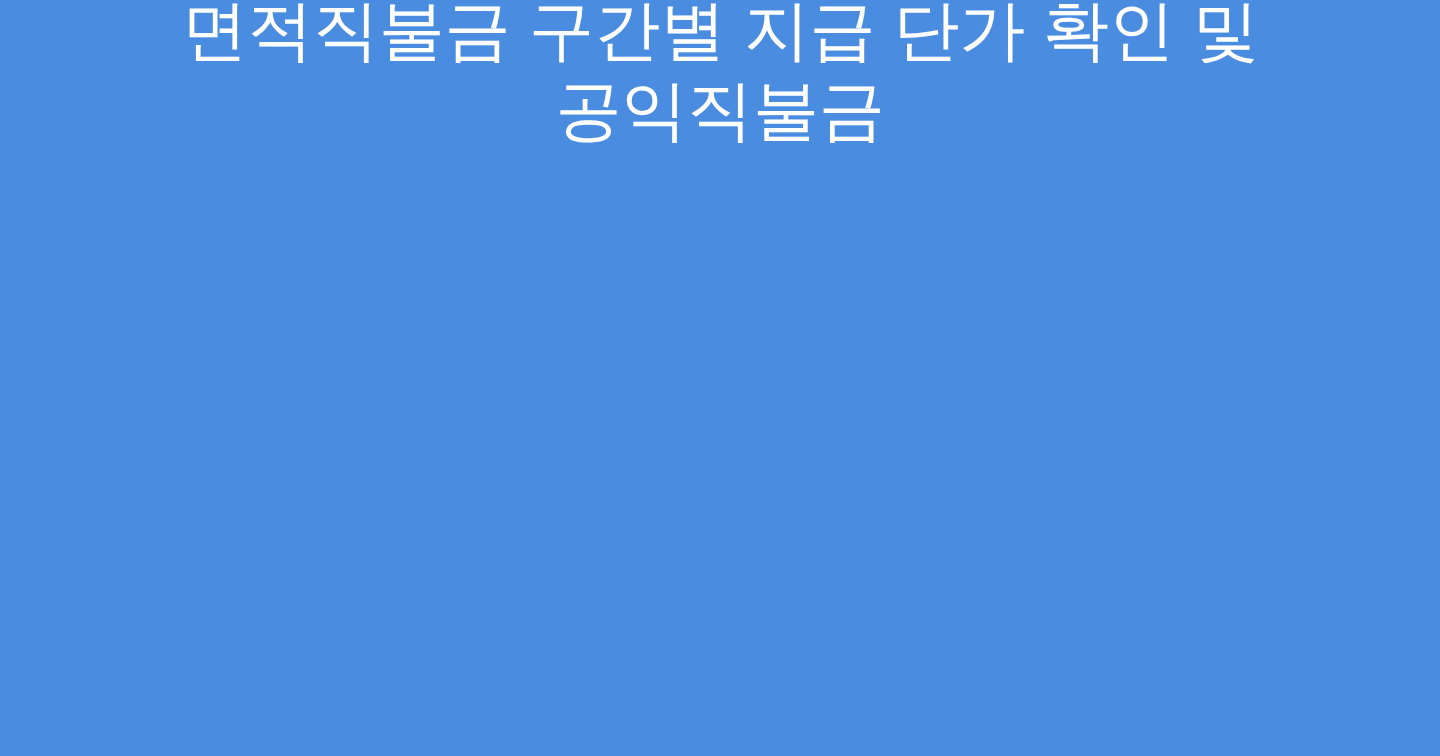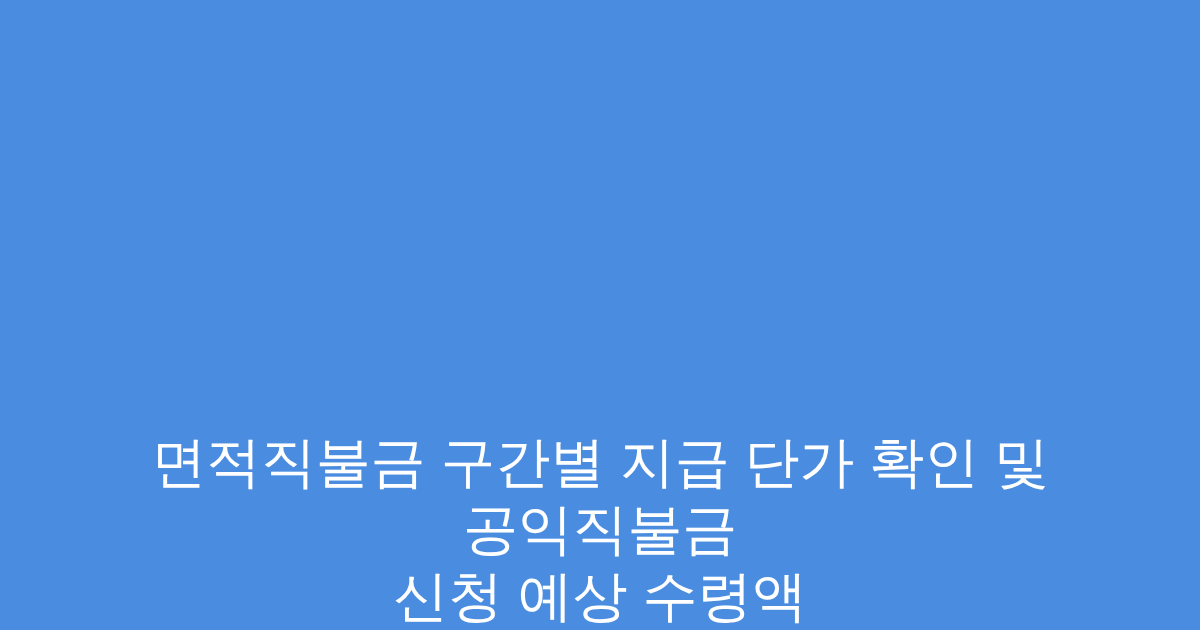--- a/index.html
+++ b/index.html
@@ -13,21 +13,21 @@
     overflow: hidden;
     font-family: "Liberation Sans", "DejaVu Sans", sans-serif;
   }
 
   .og-card {
     position: relative;
     box-sizing: border-box;
     width: 1200px;
     height: 630px;
     display: flex;
-    align-items: flex-end;
+    align-items: flex-start;
     justify-content: center;
     background-color: #4A8CE0;
     overflow: hidden;
   }
 
   .title-block {
     width: 1120px;
     padding: 0 20px;
     box-sizing: border-box;
     display: flex;
@@ -59,17 +59,16 @@
 </style>
 </head>
 <body>
 
 <div class="og-card" style="background-color: rgb(74, 140, 224);">
 
   <div class="title-block">
 
     <h1 class="og-title" style="color: rgb(255, 255, 255);">
       <span class="line">면적직불금 구간별 지급 단가 확인 및 공익직불금</span>
-      <span class="line">신청 예상 수령액</span>
     </h1>
 
   </div>
 </div>
 
 </body></html>

